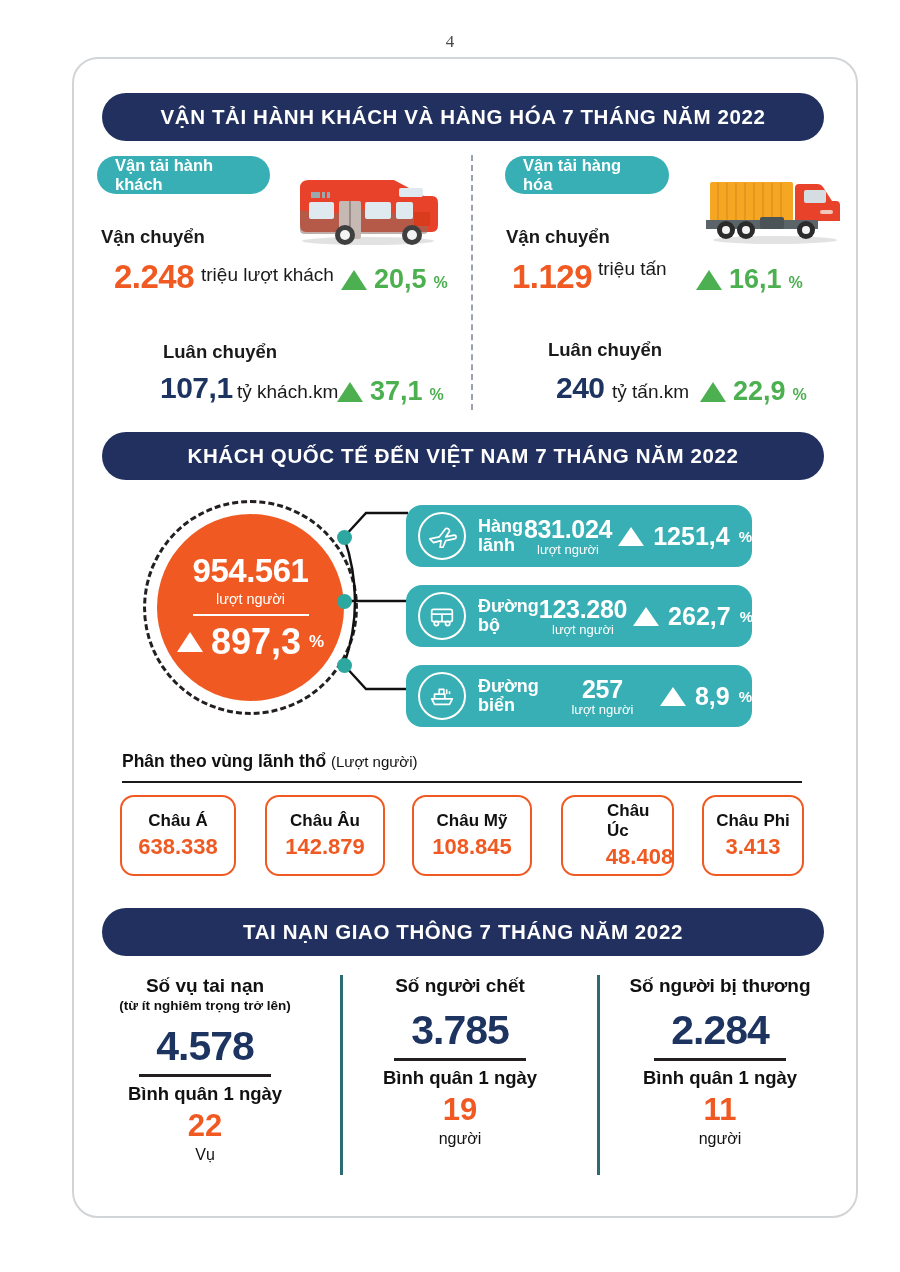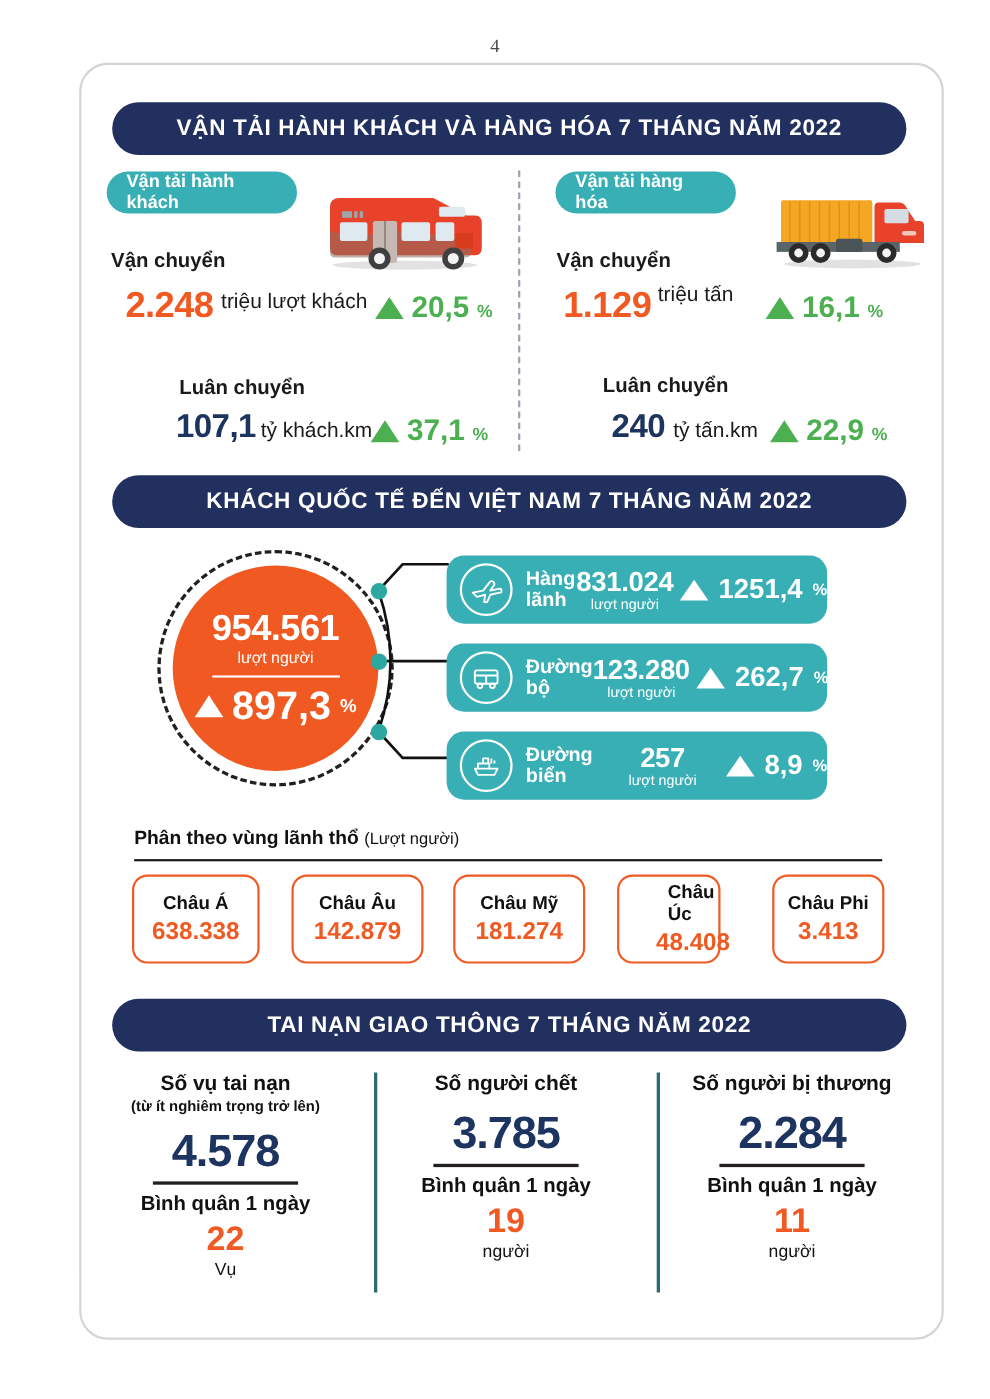--- a/index.html
+++ b/index.html
@@ -374,23 +374,23 @@
   <div class="rbox" style="left:120px; width:116px;">
     <div class="rname">Châu Á</div>
     <div class="rval">638.338</div>
   </div>
   <div class="rbox" style="left:265px; width:120px;">
     <div class="rname">Châu Âu</div>
     <div class="rval">142.879</div>
   </div>
   <div class="rbox" style="left:412px; width:120px;">
     <div class="rname">Châu Mỹ</div>
-    <div class="rval">181.274</div>
-  </div>
-  <div class="rbox" style="left:561px; width:94px;padding-left:44px;">
+    <div class="rval">108.845</div>
+  </div>
+  <div class="rbox" style="left:561px; width:113px;padding-left:44px;">
     <div class="rname">Châu Úc</div>
     <div class="rval">48.408</div>
   </div>
   <div class="rbox" style="left:702px; width:102px;">
     <div class="rname">Châu Phi</div>
     <div class="rval">3.413</div>
   </div>
 
   <div class="banner" id="banner-accidents">TAI NẠN GIAO THÔNG 7 THÁNG NĂM 2022</div>
 

